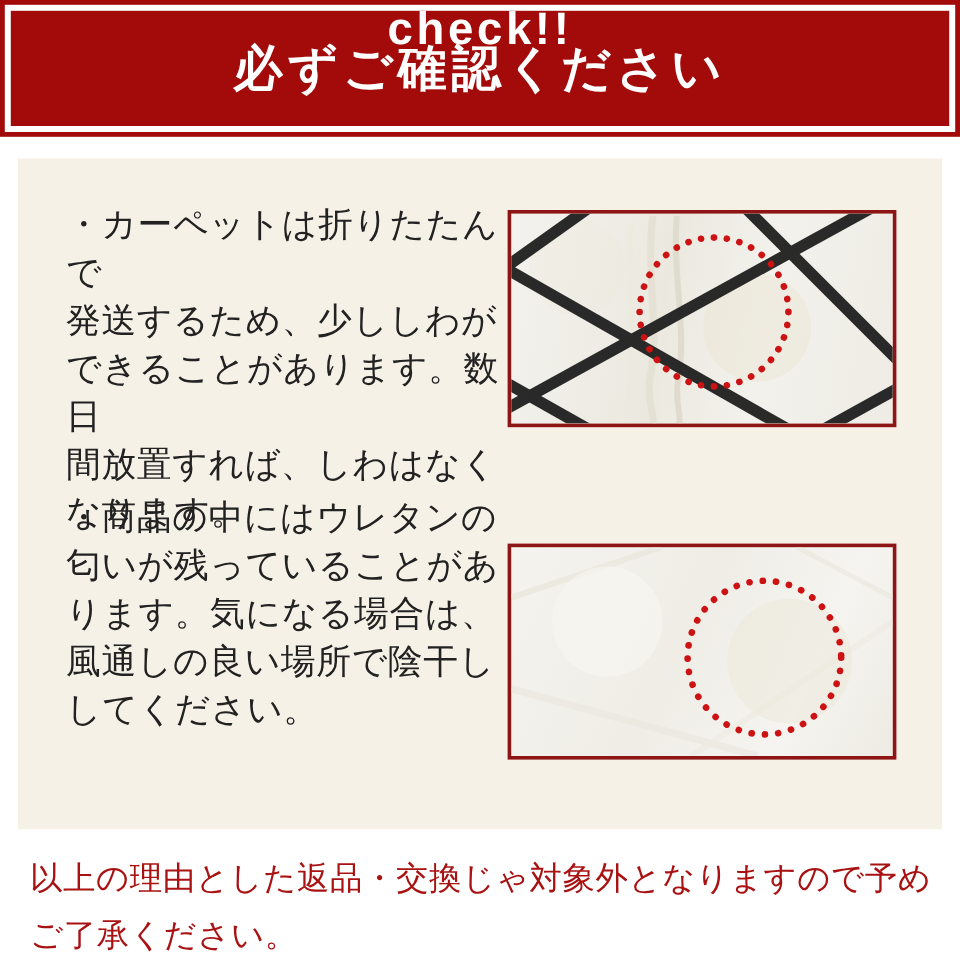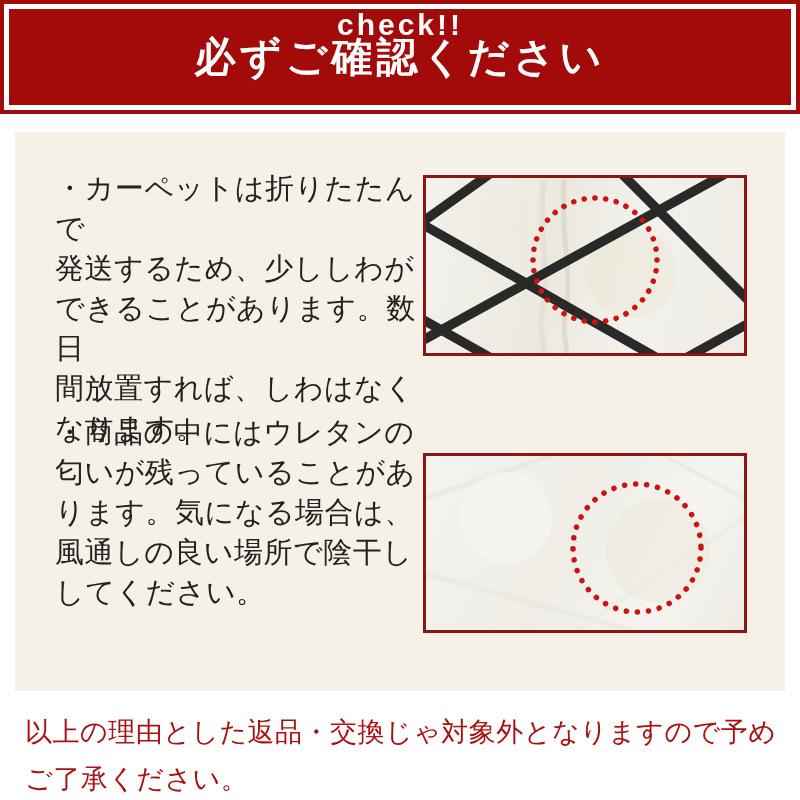--- a/index.html
+++ b/index.html
@@ -5,21 +5,21 @@
   html,body{margin:0;padding:0;background:#ffffff;}
   .page{
     position:relative;width:800px;height:800px;background:#ffffff;overflow:hidden;
     font-family:"Liberation Sans","DejaVu Sans",sans-serif;
   }
   
   .banner{position:absolute;left:0;top:0;width:800px;height:114px;background:#a30b0b;}
   .banner-inner{position:absolute;left:4px;top:4px;right:4px;bottom:4px;border:5px solid #ffffff;}
   .check-label{
     position:absolute;left:0;top:8px;width:100%;text-align:center;
-    color:#ffffff;font-size:30px;font-weight:bold;letter-spacing:3px;line-height:34px;
+    color:#ffffff;font-size:38px;font-weight:bold;letter-spacing:3px;line-height:34px;
   }
   .banner-title{
     position:absolute;left:0;top:32px;width:100%;text-align:center;margin:0;
     color:#ffffff;font-size:41px;font-weight:bold;letter-spacing:4px;line-height:50px;
   }
   
   .panel{position:absolute;left:15px;top:132px;width:770px;height:559px;background:#f6f1e6;}
   .notice-text{
     position:absolute;left:40px;width:385px;margin:0;
     color:#222222;font-size:29px;line-height:40px;font-weight:500;

